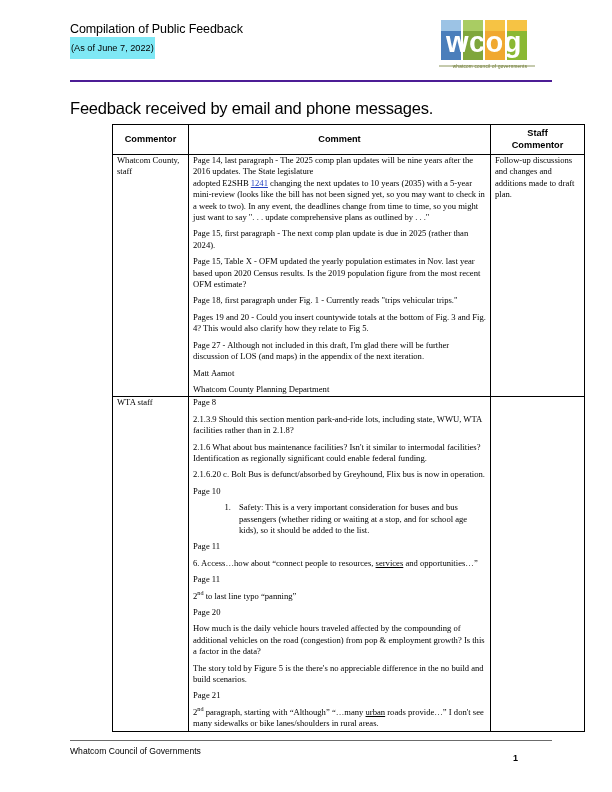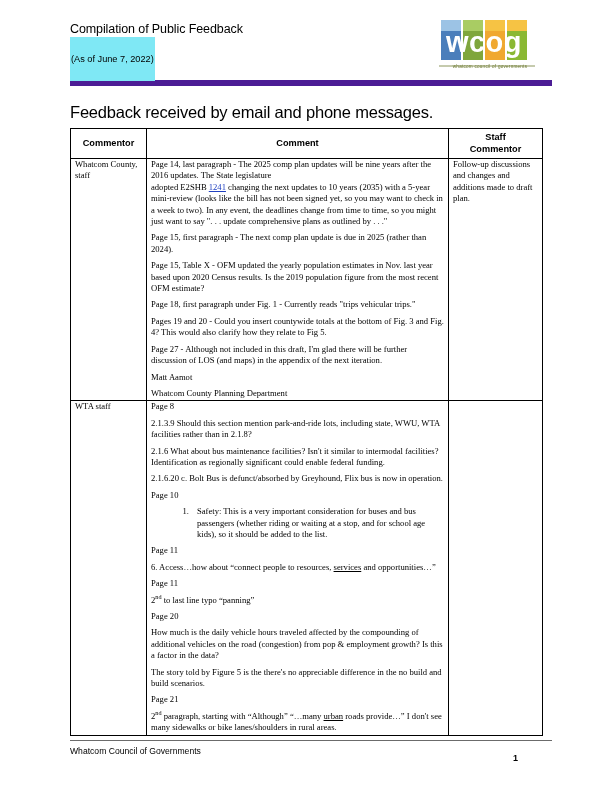--- a/index.html
+++ b/index.html
@@ -22,40 +22,40 @@
     width: 612px;
     height: 792px;
     box-sizing: border-box;
     padding: 22px 60px 0 70px;
   }
 
   
   .header {
     position: relative;
     height: 58px;
-    border-bottom: 6px solid #4c1d95;
+    border-bottom: 2px solid #4c1d95;
     margin-bottom: 16px;
   }
   .header-text {
     position: absolute;
     left: 0;
     top: 0;
     font-family: "Liberation Sans", sans-serif;
   }
   .hdr-line1 {
     font-size: 12.5px;
     line-height: 15px;
     letter-spacing: -0.1px;
   }
   .hdr-line2 {
     font-size: 9.2px;
     line-height: 12px;
     background: #7FE8F5;
     display: inline-block;
-    padding: 16px 1px;
+    padding: 5px 1px;
   }
   .hdr-line3 {
     font-size: 9.2px;
     line-height: 13px;
   }
   .hdr-line3 b { font-weight: bold; }
   .hdr-line3 i { font-style: italic; }
 
   
   .logo {
@@ -74,20 +74,21 @@
     line-height: 20px;
     margin: 9px 0 6px 0;
     letter-spacing: -0.2px;
   }
 
   
   table.feedback {
     border-collapse: collapse;
     width: 472px;
     table-layout: fixed;
+    margin-left: 42px;
   }
   table.feedback th,
   table.feedback td {
     border: 1px solid #000;
     vertical-align: top;
     padding: 0 4px;
   }
   table.feedback th {
     font-family: "Liberation Sans", sans-serif;
     font-size: 9.2px;

